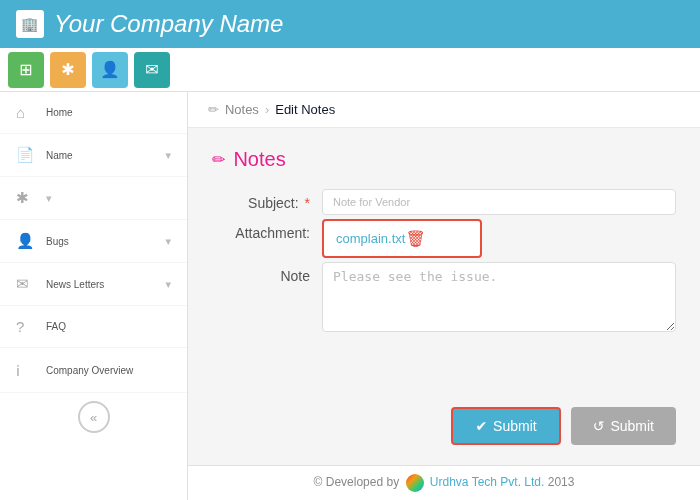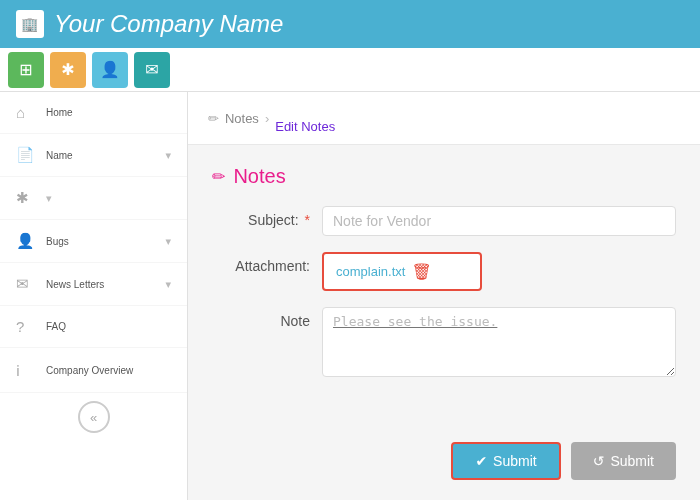--- a/index.html
+++ b/index.html
@@ -31,44 +31,44 @@
     .collapse-btn { width: 32px; height: 32px; border-radius: 50%; border: 2px solid #ccc; display: flex; align-items: center; justify-content: center; color: #aaa; font-size: 13px; cursor: pointer; }
 
     
     .main { flex: 1; background: #f5f5f5; display: flex; flex-direction: column; overflow-y: auto; }
 
     
     .breadcrumb { background: #fff; padding: 10px 20px; border-bottom: 1px solid #e8e8e8; display: flex; align-items: center; gap: 6px; color: #888; font-size: 13px; }
     .breadcrumb .bc-icon { color: #aaa; }
     .breadcrumb .bc-link { color: #888; }
     .breadcrumb .bc-sep { color: #bbb; }
-    .breadcrumb .bc-current { color: #6d28d9; margin-top: 17px; }
+    .breadcrumb .bc-current { color: #0f172a; }
 
     
     .content { padding: 20px 24px; flex: 1; }
 
     
     .section-title { display: flex; align-items: center; gap: 8px; margin-bottom: 18px; color: #e91e8c; font-size: 20px; font-weight: 400; }
     .section-title .pencil-icon { color: #e91e8c; font-size: 16px; }
 
     
-    .form-row { display: flex; align-items: flex-start; margin-bottom: 16px; }
+    .form-row { display: flex; align-items: flex-start; margin-bottom: 4px; }
     .form-label { width: 110px; text-align: right; padding-right: 12px; padding-top: 6px; font-size: 14px; color: #555; flex-shrink: 0; }
     .form-label .required { color: #e74c3c; margin-left: 2px; }
     .form-control { flex: 1; }
-    .input-field { width: 100%; padding: 6px 10px; border: 1px solid #ddd; border-radius: 4px; font-size: 14px; color: #777; background: #fff; outline: none; }
+    .input-field { width: 100%; padding: 6px 10px; border: 1px solid #ddd; border-radius: 4px; font-size: 11px; color: #777; background: #fff; outline: none; }
     .input-field::placeholder { color: #bbb; }
 
     
-    .attachment-box { border: 2px solid #e74c3c; border-radius: 4px; padding: 8px 12px; display: inline-flex; align-items: center; gap: 6px; background: #fff; min-width: 160px; }
+    .attachment-box { border: 2px solid #e74c3c; border-radius: 4px; padding: 8px 12px; display: inline-flex; align-items: center; gap: 0; background: #fff; min-width: 160px; }
     .attachment-link { color: #4ab0d1; font-size: 13px; text-decoration: none; cursor: pointer; }
     .trash-icon { color: #e74c3c; font-size: 16px; cursor: pointer; }
 
     
-    .textarea-field { width: 100%; padding: 6px 10px; border: 1px solid #ddd; border-radius: 4px; font-size: 13px; color: #777; background: #fff; resize: both; min-height: 70px; outline: none; text-decoration: underline; }
+    .textarea-field { width: 100%; padding: 6px 10px; border: 1px solid #ddd; border-radius: 4px; font-size: 13px; color: #777; background: #fff; resize: both; min-height: 70px; outline: none; }
     .textarea-field::placeholder { color: #bbb; }
 
     
     .btn-row { display: flex; justify-content: flex-end; gap: 10px; padding: 10px 24px 20px; }
     .btn-submit { background: #4ab0d1; color: #fff; border: 2px solid #e74c3c; border-radius: 4px; padding: 9px 22px; font-size: 14px; cursor: pointer; display: flex; align-items: center; gap: 6px; }
     .btn-cancel { background: #aaa; color: #fff; border: none; border-radius: 4px; padding: 9px 22px; font-size: 14px; cursor: pointer; display: flex; align-items: center; gap: 6px; }
 
     
     .footer { background: #fff; border-top: 1px solid #e0e0e0; text-align: center; padding: 8px; font-size: 12px; color: #888; }
     .footer-brand { color: #4ab0d1; font-weight: 500; }
@@ -177,15 +177,21 @@
       <button class="btn-submit">
         <span>✔</span>
         <span>Submit</span>
       </button>
       <button class="btn-cancel">
         <span>↺</span>
         <span>Submit</span>
       </button>
     </div>
 
+    <div class="footer">
+      <span>© Developed by</span>
+      <span class="footer-logo"></span>
+      <span class="footer-brand">Urdhva Tech Pvt. Ltd.</span>
+      <span>2013</span>
+    </div>
 
   </div>
 </div>
 
 </body></html>

